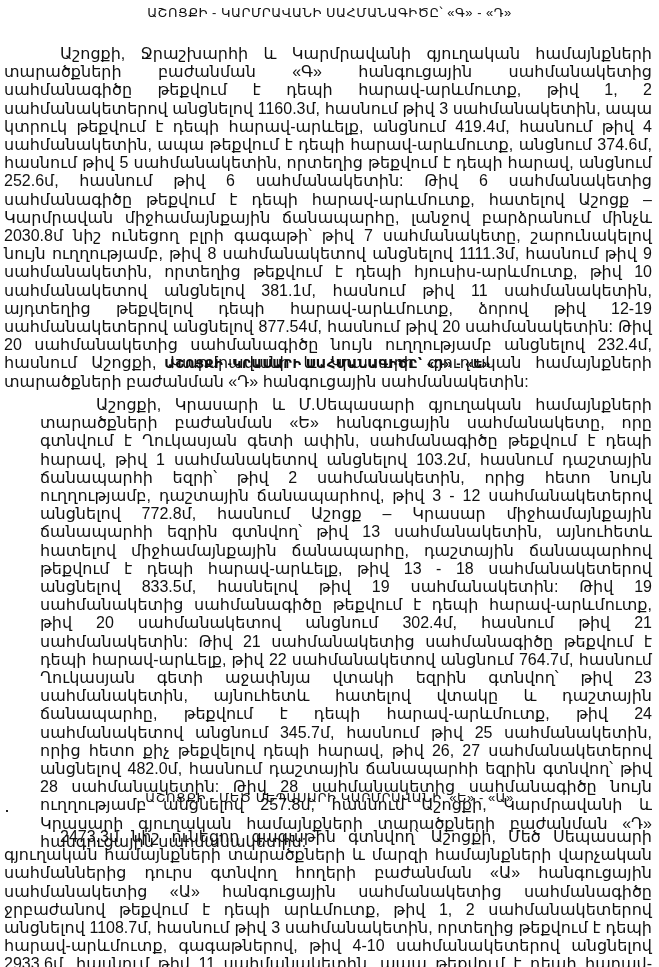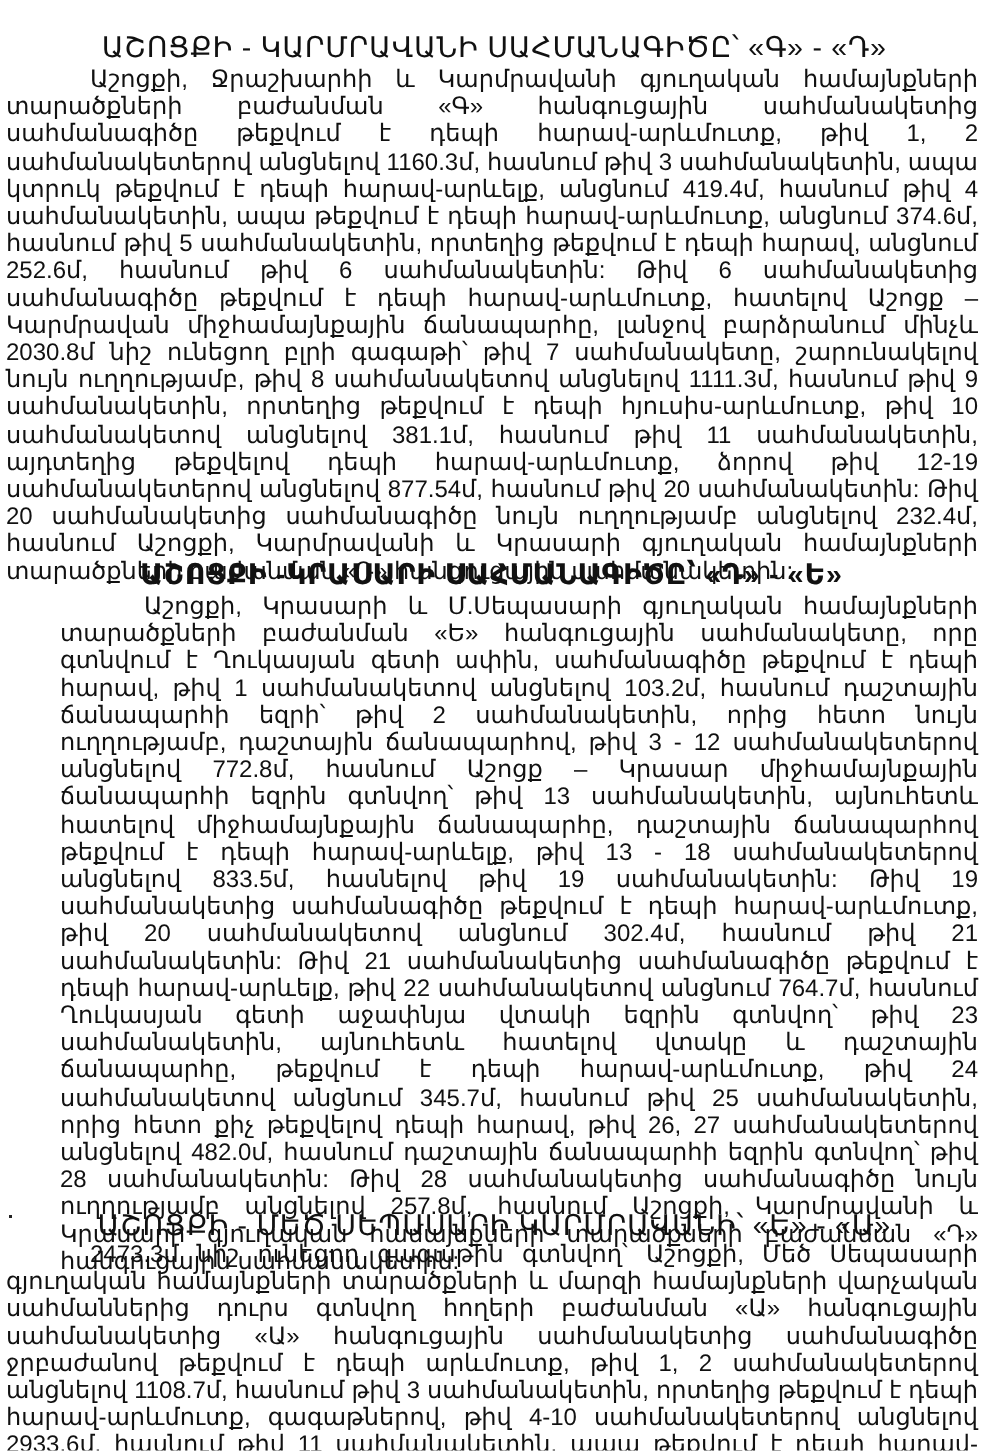--- a/index.html
+++ b/index.html
@@ -7,23 +7,23 @@
       width: 659px;
       height: 967px;
       overflow: hidden;
       font-family: "Liberation Sans", "DejaVu Sans", sans-serif;
       color: #111111;
       position: relative;
     }
     .page { padding: 0 7px 0 4px; }
     .heading {
       text-align: center;
-      font-size: 19px;
+      font-size: 13px;
       letter-spacing: 0.5px;
-      margin: 16px;
+      margin: 0;
       font-weight: normal;
     }
     .para {
       font-size: 16px;
       line-height: 18.2px;
       text-align: justify;
       text-indent: 56px;
       margin: 0;
       font-weight: normal;
     }

